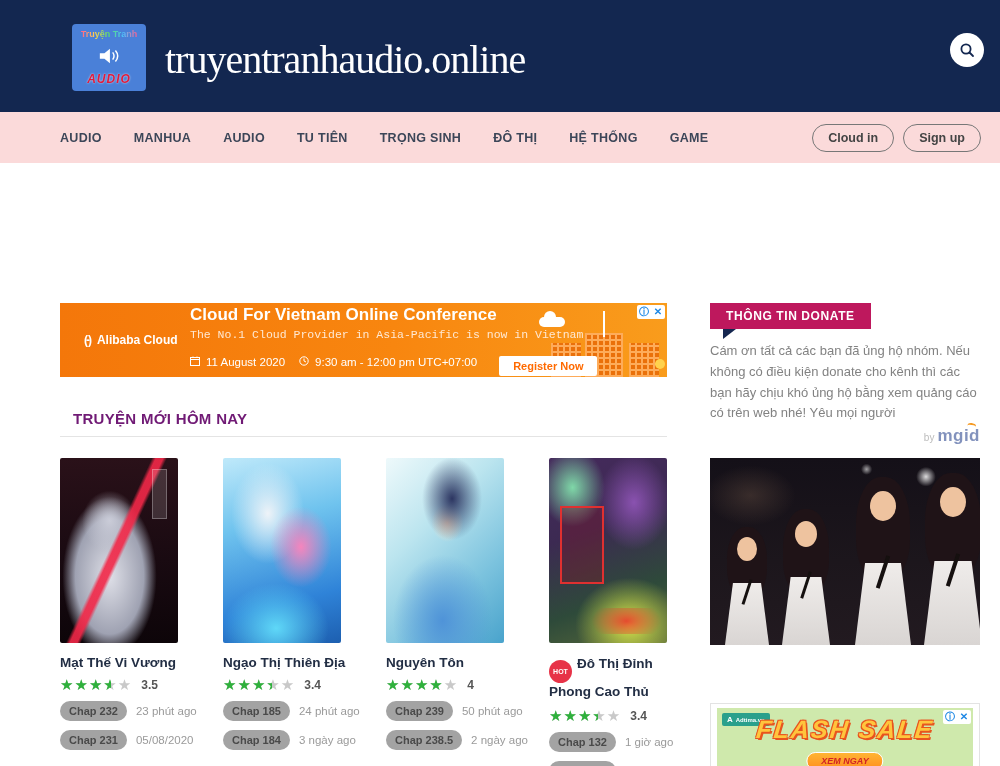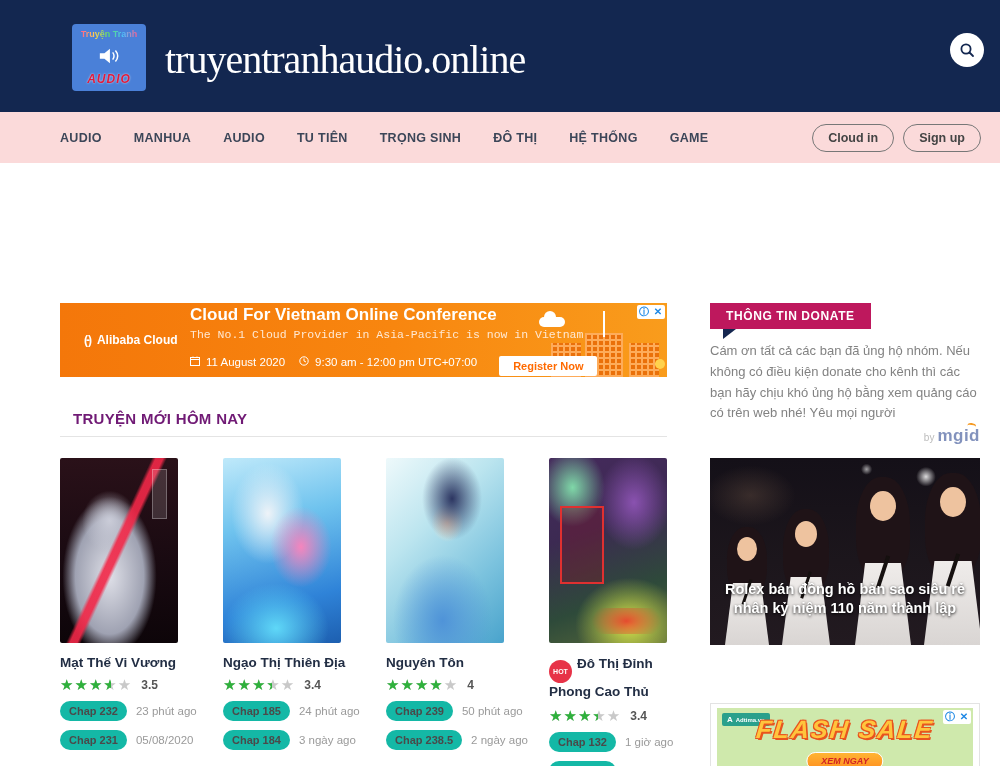--- a/index.html
+++ b/index.html
@@ -95,21 +95,21 @@
       background:radial-gradient(60% 100% at 50% 50%, rgba(235,40,40,.8), rgba(235,40,40,0) 80%); }
   .card-title { margin-top:12px; font-size:13.5px; font-weight:bold; color:#222e44; white-space:nowrap; cursor:pointer; }
   .card-title.wrap { white-space:normal; line-height:1.35; }
   .hot-badge { display:inline-block; width:23px; height:23px; border-radius:50%; background:#e73348; color:#fff;
                font-size:7px; font-weight:bold; line-height:23px; text-align:center; margin-right:5px; vertical-align:-6px; }
   .stars-row { margin-top:7px; display:flex; align-items:center; gap:9px; }
   .stars { position:relative; display:inline-block; font-size:15px; line-height:1; letter-spacing:1px; color:#c9c9c9; cursor:pointer; }
   .stars .sf { position:absolute; left:0; top:0; overflow:hidden; white-space:nowrap; color:#2fb13c; }
   .rating-num { font-size:12px; font-weight:bold; color:#555; }
   .chap-row { margin-top:9px; display:flex; align-items:center; gap:9px; }
-  .chap-badge { background:#14b8a6; border-radius:11px; padding:4px 9px; font-size:11px; font-weight:bold;
+  .chap-badge { background:#a3a3a3; border-radius:11px; padding:4px 9px; font-size:11px; font-weight:bold;
                 color:#4a4a4a; white-space:nowrap; cursor:pointer; }
   .chap-time { font-size:11.5px; color:#9a9a9a; white-space:nowrap; }
 
   
   .donate-ribbon { position:absolute; left:710px; top:303px; background:#be185d; color:#fff;
                    font-size:12px; font-weight:bold; letter-spacing:.6px; padding:6px 16px; cursor:default; }
   .donate-ribbon::after { content:""; position:absolute; left:13px; top:100%;
                    border-top:10px solid #152750; border-right:13px solid transparent; }
   .donate-text { position:absolute; left:710px; top:341px; width:272px; font-size:13px; color:#828282; line-height:1.6; }
   .mgid-line { position:absolute; left:710px; top:426px; width:270px; text-align:right; cursor:pointer; }
@@ -329,21 +329,20 @@
       <div class="dress" style="width:56px;height:82px;"></div>
         <div class="strap" style="width:4px;height:34px;top:78px;"></div>
     </div>
     <div class="fig f4">
       <div class="hair" style="width:56px;height:106px;"></div>
         <div class="face" style="width:26px;height:30px;top:14px;"></div>
       <div class="dress" style="width:58px;height:84px;"></div>
         <div class="strap" style="width:4px;height:34px;top:80px;"></div>
     </div>
   </div>
-  <div class="women-caption">Rolex bán đồng hồ bản sao siêu rẻ nhân kỷ niệm 110 năm thành lập</div>
 
   <div class="flash-wrap">
     <div class="flash-ad">
       <div class="adtima">
         <span class="a-mark">A</span>
         <span>Adtima.vn</span>
       </div>
       <div class="flash-title">FLASH SALE</div>
       <button class="flash-cta">XEM NGAY</button>
 

